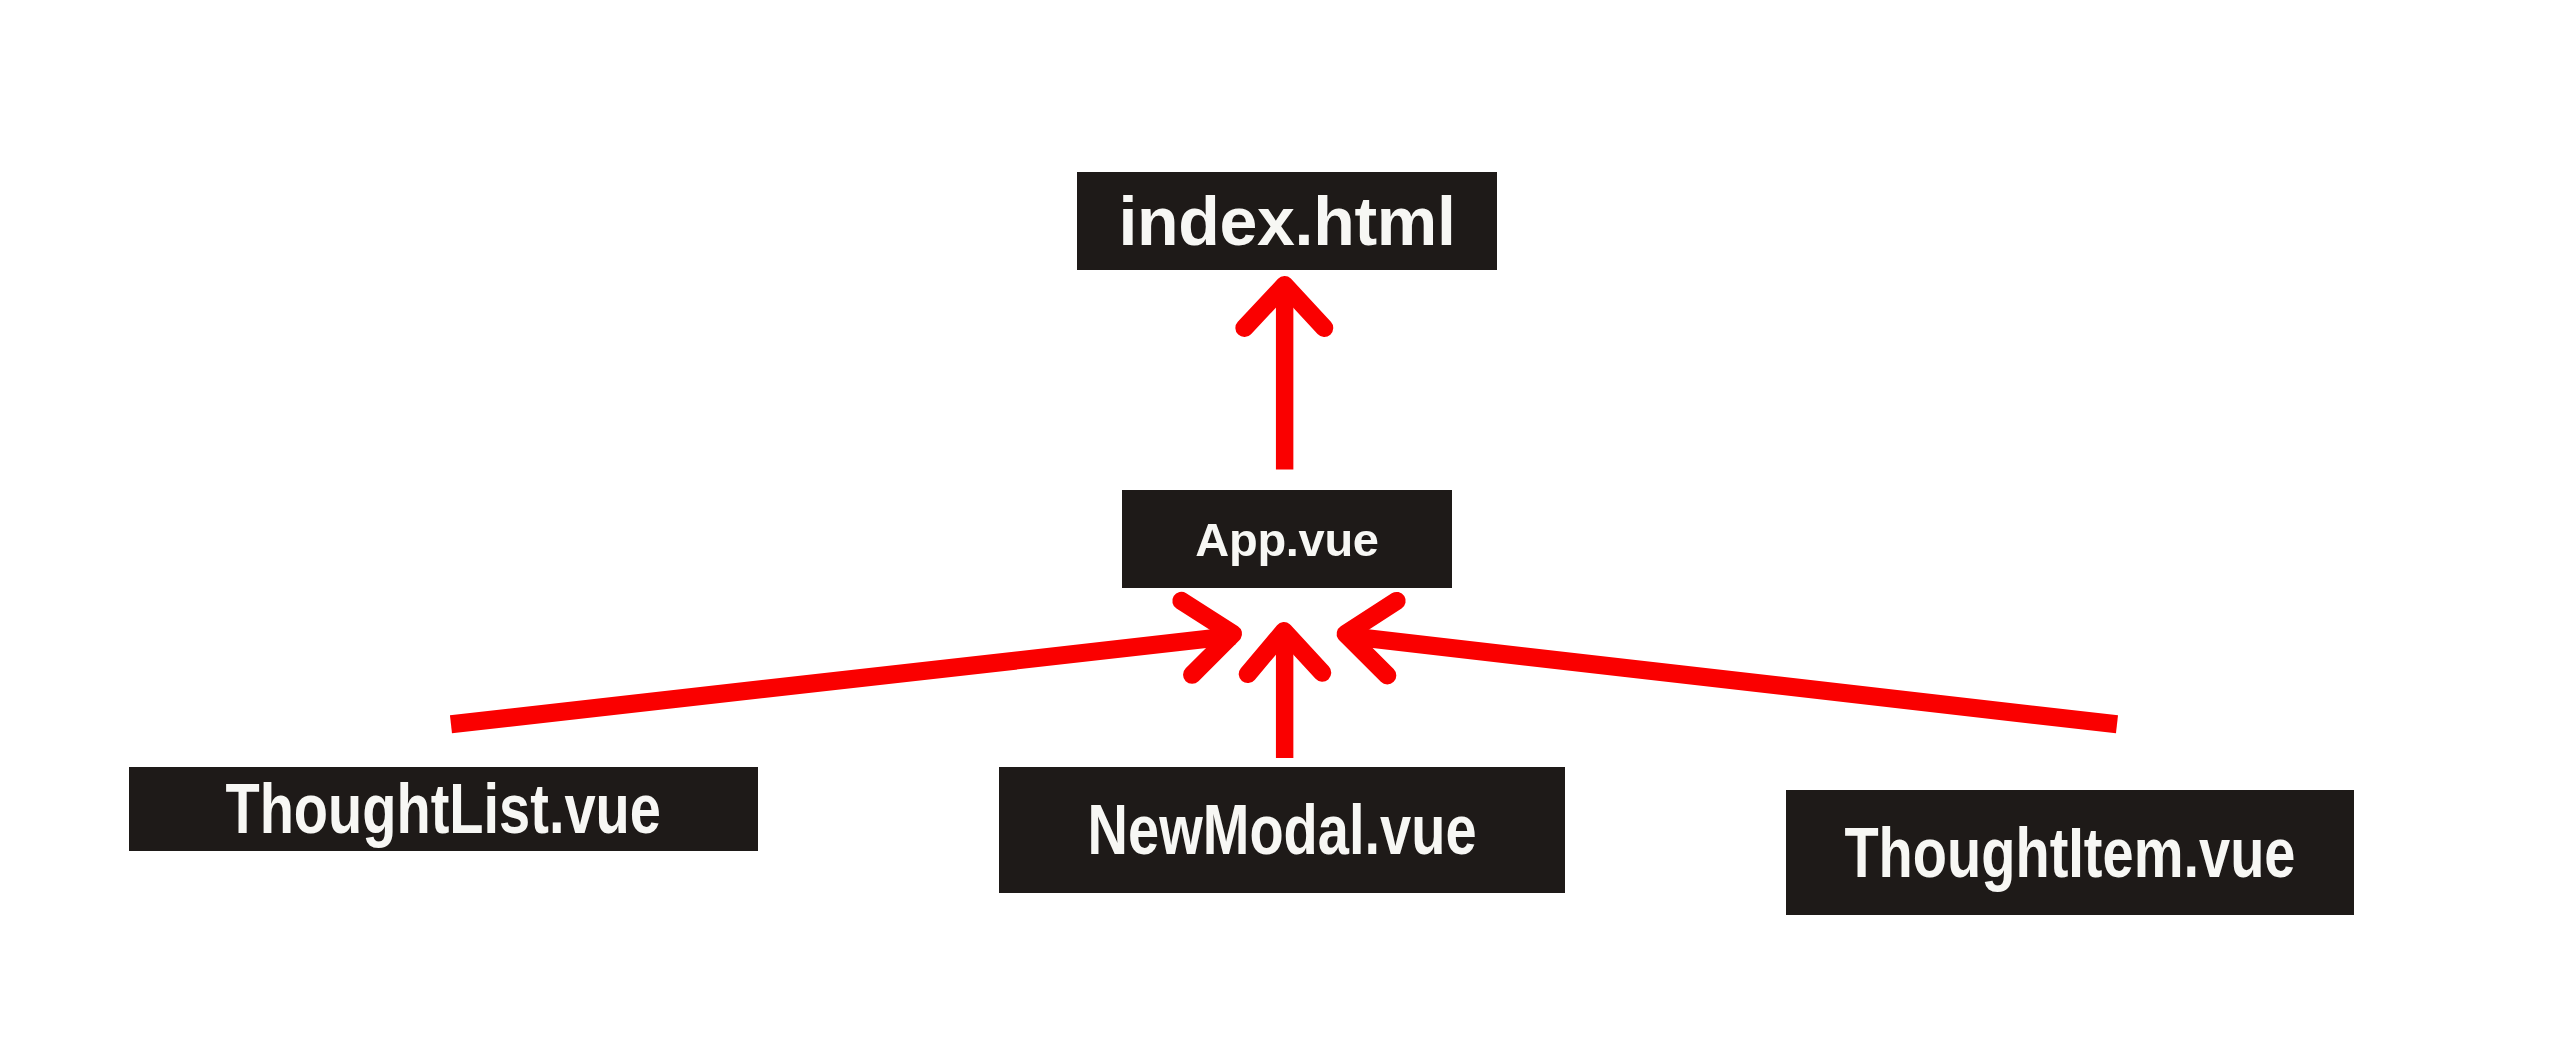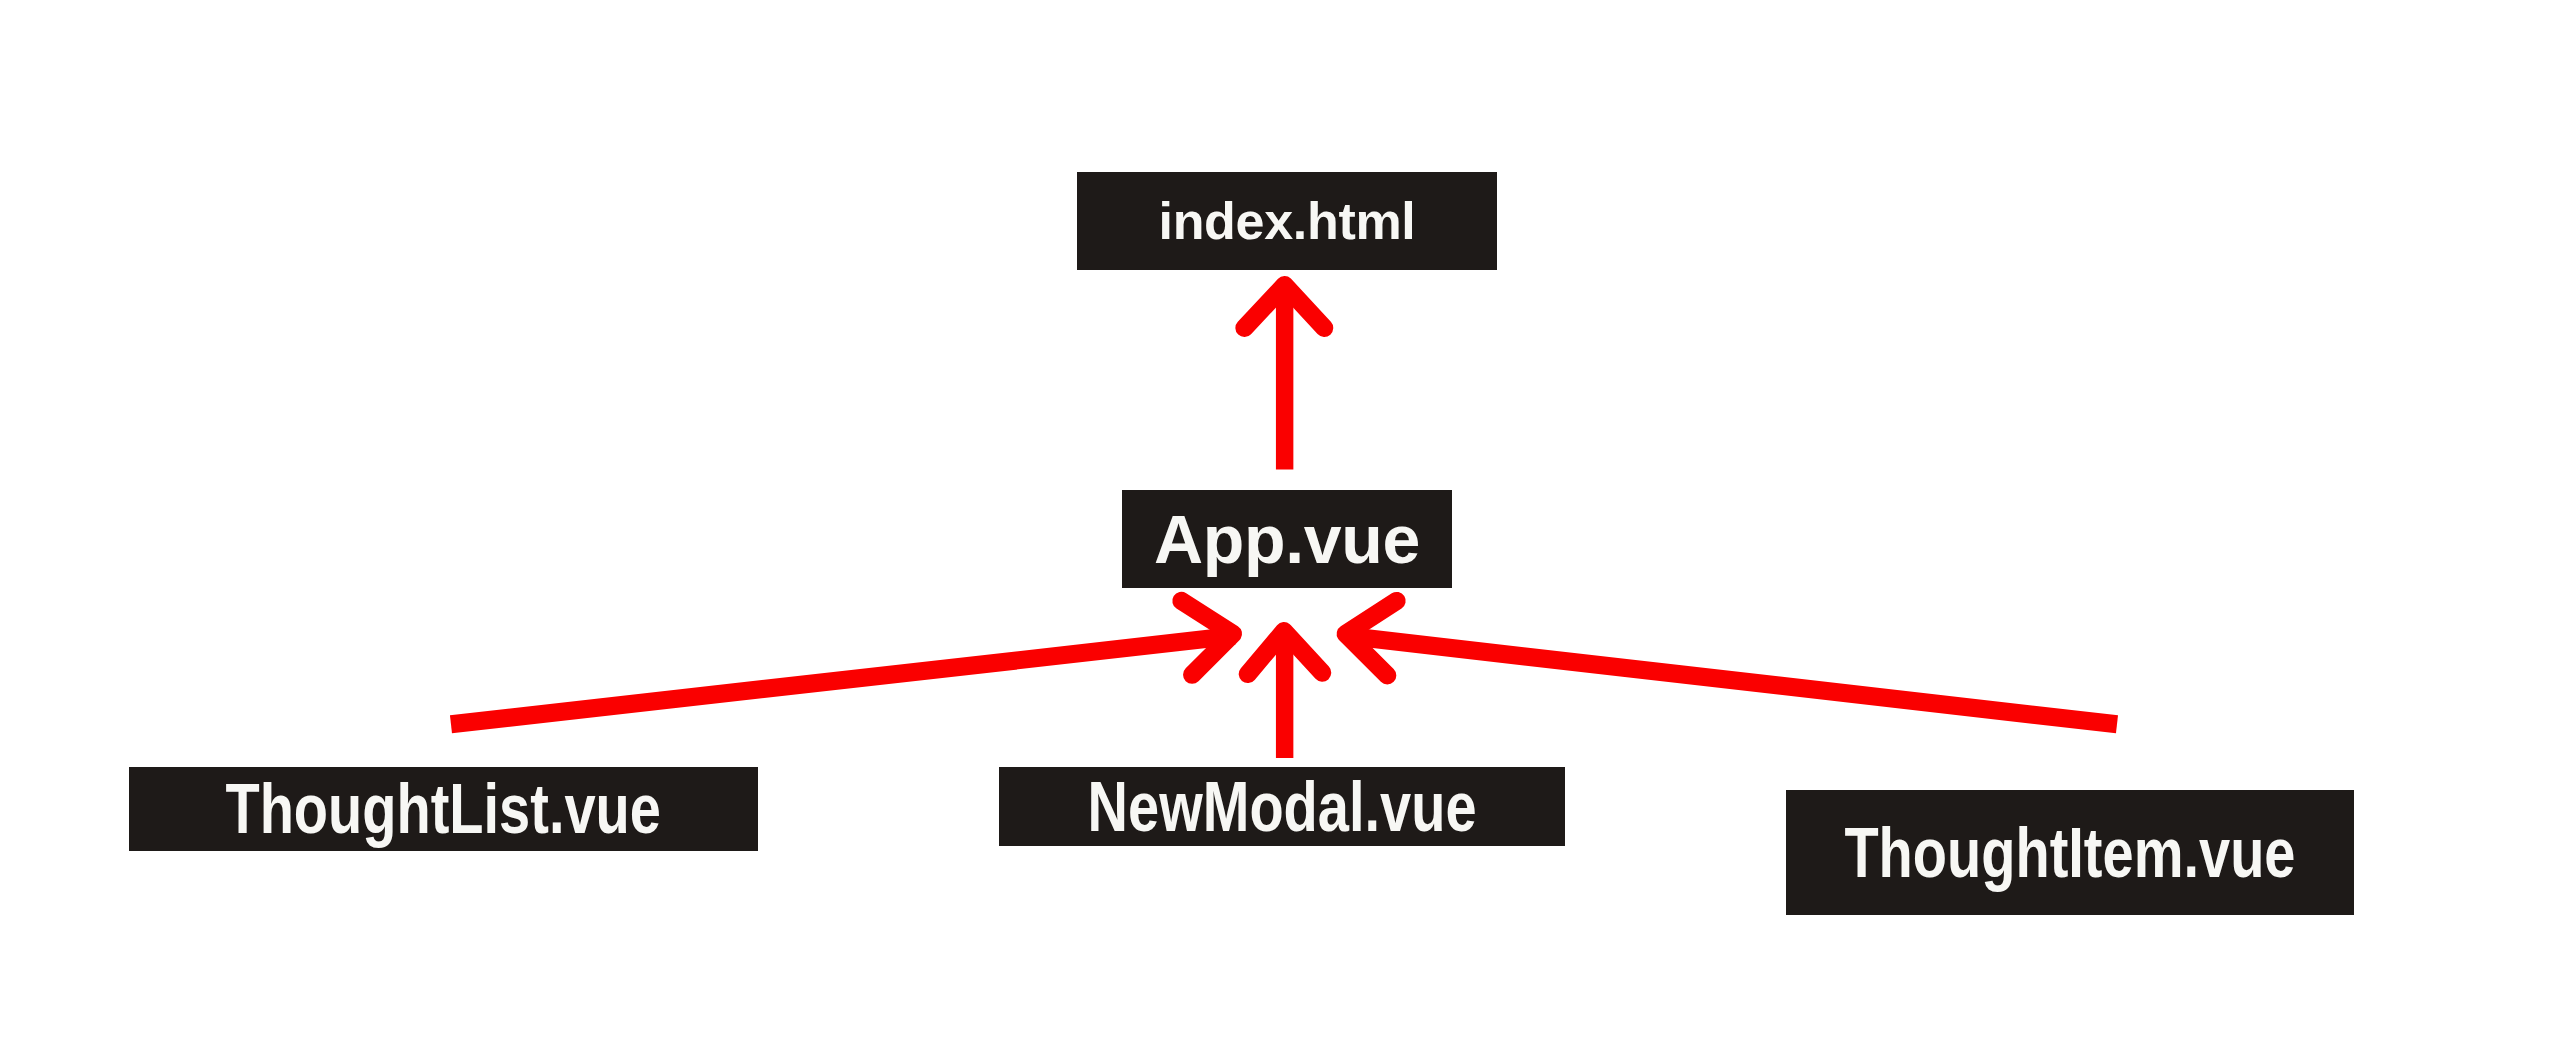--- a/index.html
+++ b/index.html
@@ -59,37 +59,37 @@
     transform: scaleX(0.80);
     transform-origin: center center;
     letter-spacing: 0px;
   }
 
   
   #node-index-html {
     left: 1077px;  top: 172px;
     width: 420px;  height: 98px;
   }
-  #node-index-html .node-label { font-size: 52px; }
+  #node-index-html .node-label { font-size: 68px; }
 
   #node-app-vue {
     left: 1122px;  top: 490px;
     width: 330px;  height: 98px;
   }
-  #node-app-vue .node-label { font-size: 68px; }
+  #node-app-vue .node-label { font-size: 47px; }
 
   #node-thoughtlist-vue {
     left: 129px;   top: 767px;
     width: 629px;  height: 84px;
   }
   #node-thoughtlist-vue .node-label { font-size: 70px; }
 
   #node-newmodal-vue {
     left: 999px;  top: 767px;
-    width: 566px;  height: 79px;
+    width: 566px;  height: 126px;
   }
   #node-newmodal-vue .node-label { font-size: 70px; }
 
   #node-thoughtitem-vue {
     left: 1786px;  top: 790px;
     width: 568px;  height: 125px;
   }
   #node-thoughtitem-vue .node-label { font-size: 70px; }
 </style>
 </head>

